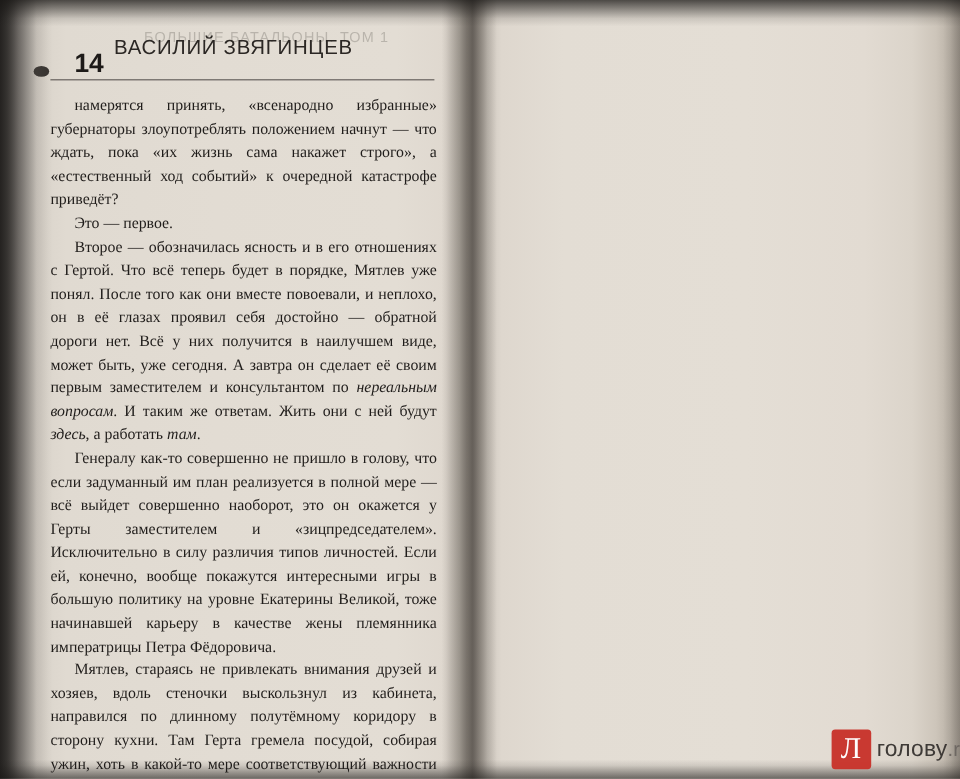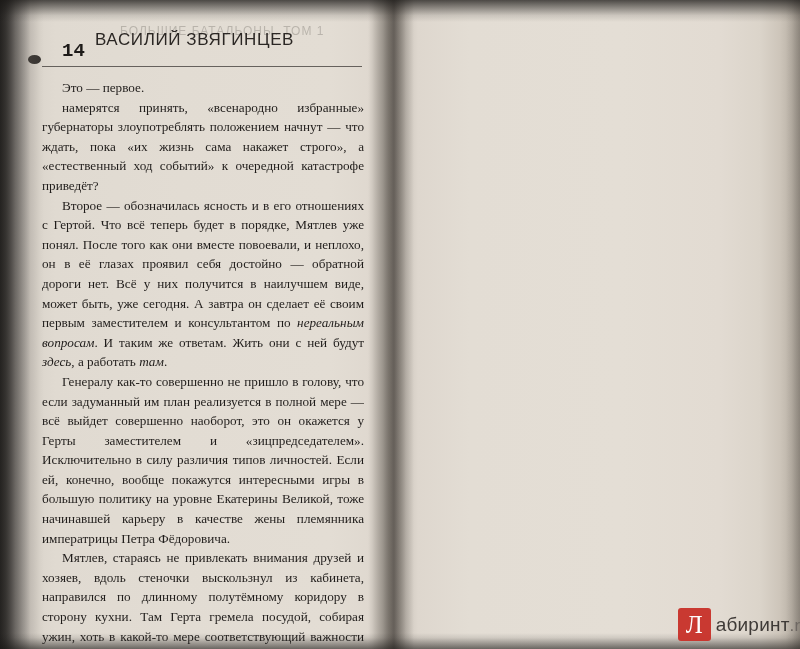--- a/index.html
+++ b/index.html
@@ -42,24 +42,24 @@
     font-size: 17px;
     letter-spacing: 0.6px;
     color: #2b2724;
     text-transform: uppercase;
     font-family: "Liberation Sans", sans-serif;
     white-space: nowrap;
   }
   .folio {
     position: absolute;
     top: 44px;
-    font-size: 19px;
+    font-size: 22px;
     font-weight: bold;
     color: #1d1a18;
-    font-family: Liberation Mono, monospace;
+    font-family: Liberation Sans, sans-serif;
   }
   .rule {
     position: absolute;
     height: 1px;
     background: #3c3835;
     opacity: 0.75;
   }
 
   
   .head-left  { left: 95px;  top: 30px; }
@@ -176,22 +176,22 @@
 <div class="scan">
 
   <div class="ghost-title">Большие батальоны. Том 1</div>
 
   <div class="page page-left">
     <div class="corner-dot"></div>
     <div class="head head-left">Василий Звягинцев</div>
     <div class="folio folio-left">14</div>
     <div class="rule rule-left"></div>
     <div class="col col-left" id="left-col">
+        <p>намерятся принять, «всенародно избранные» губернаторы злоупотреблять положением начнут — что ждать, пока «их жизнь сама накажет строго», а «естественный ход событий» к очередной катастрофе приведёт?</p>
         <p>Это — первое.</p>
-        <p>намерятся принять, «всенародно избранные» губернаторы злоупотреблять положением начнут — что ждать, пока «их жизнь сама накажет строго», а «естественный ход событий» к очередной катастрофе приведёт?</p>
         <p>Второе — обозначилась ясность и в его отношениях с Гертой. Что всё теперь будет в порядке, Мятлев уже понял. После того как они вместе повоевали, и неплохо, он в её глазах проявил себя достойно — обратной дороги нет. Всё у них получится в наилучшем виде, может быть, уже сегодня. А завтра он сделает её своим первым заместителем и консультантом по <i>нереальным вопросам</i>. И таким же ответам. Жить они с ней будут <i>здесь</i>, а работать <i>там</i>.</p>
         <p>Генералу как-то совершенно не пришло в голову, что если задуманный им план реализуется в полной мере — всё выйдет совершенно наоборот, это он окажется у Герты заместителем и «зицпредседателем». Исключительно в силу различия типов личностей. Если ей, конечно, вообще покажутся интересными игры в большую политику на уровне Екатерины Великой, тоже начинавшей карьеру в качестве жены племянника императрицы Петра Фёдоровича.</p>
         <p>Мятлев, стараясь не привлекать внимания друзей и хозяев, вдоль стеночки выскользнул из кабинета, направился по длинному полутёмному коридору в сторону кухни. Там Герта гремела посудой, собирая ужин, хоть в какой-то мере соответствующий важности гостей. И Людмилы здесь не было, к его удаче. Возможно — и сомнительной.</p>
       </div>
   </div>
 
   <div class="page page-right">
     
     
     
@@ -201,16 +201,16 @@
   </div>
 
   <div class="spine"></div>
   <div class="left-edge"></div>
   <div class="right-edge"></div>
   <div class="top-shadow"></div>
   <div class="bottom-shadow"></div>
 
   <div class="watermark">
     <div class="wm-badge">Л</div>
-    <div class="wm-text"><span>абиринт</span><span class="dom">.ru</span></div>
+    <div class="wm-text"><span>голову</span><span class="dom">.ru</span></div>
   </div>
 
 </div>
 
 </body></html>

